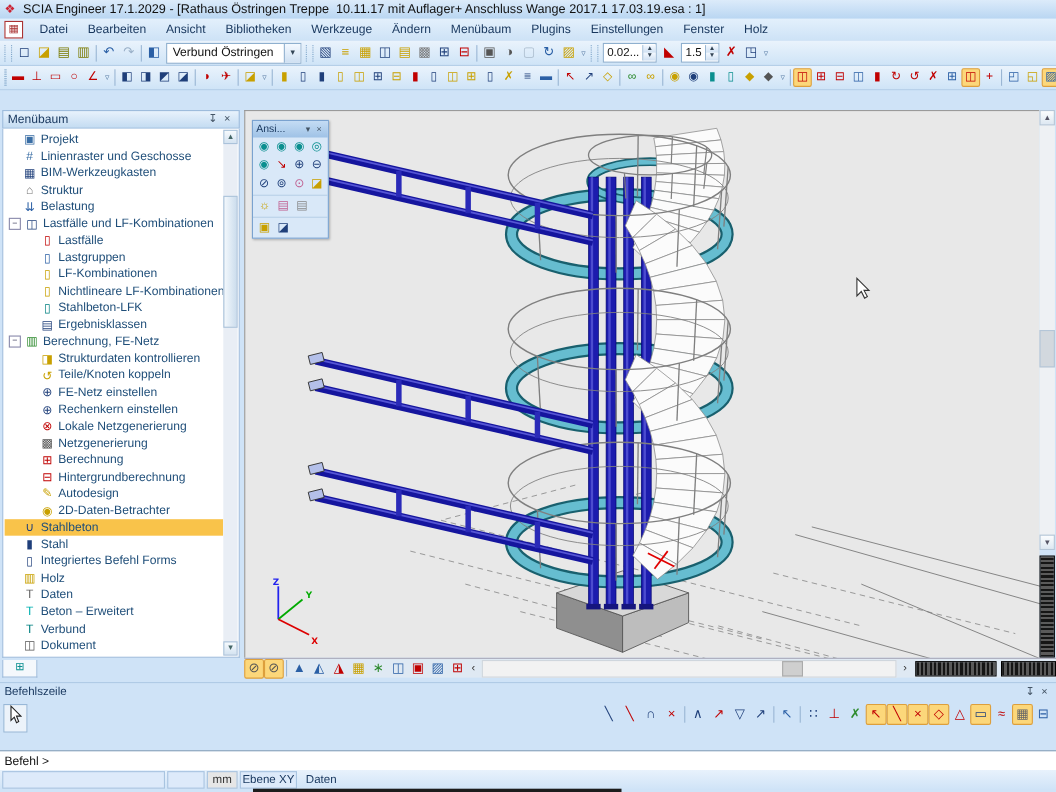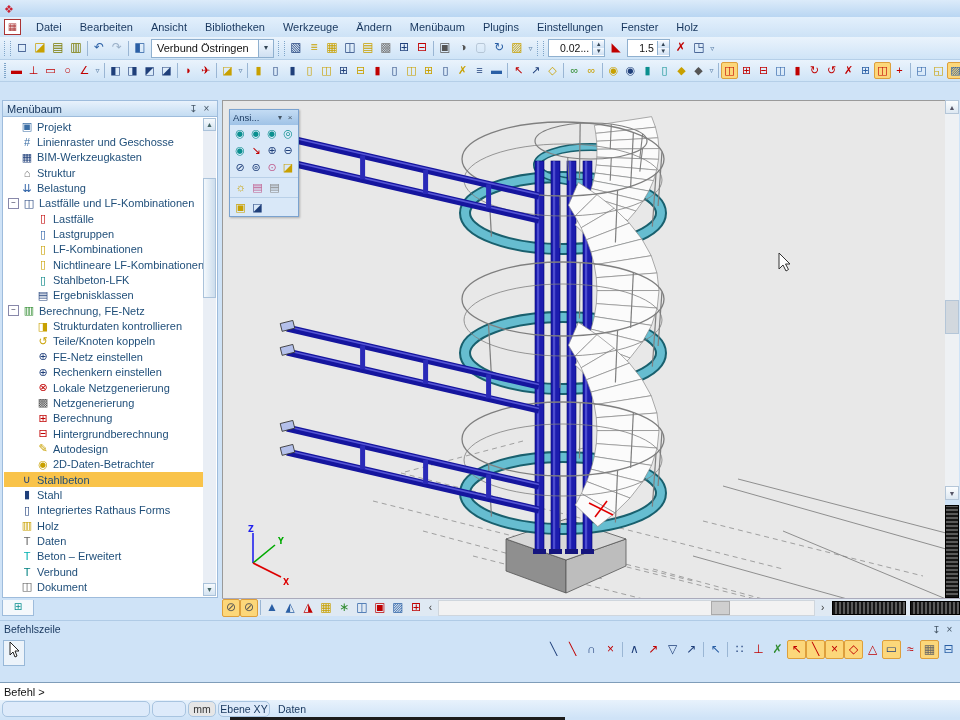--- a/index.html
+++ b/index.html
@@ -24,21 +24,21 @@
   .tbtn{width:16px;height:16px;font-size:12px;line-height:15px;text-align:center;display:inline-block;
     border:1px solid transparent;border-radius:2px;color:#1f3f7a;}
   #tb3 .tbtn{width:15px;height:15px;font-size:11px;line-height:14px;}
   .tbtn.hl{background:#fcd77a;border-color:#dd9f3c;}
   .sep{width:1px;height:15px;background:#9ab6d4;margin:0 2px;display:inline-block;}
   .ovf{width:9px;height:15px;font-size:8px;line-height:15px;color:#5a7ea6;text-align:center;}
   .combo{height:17px;background:#fff;border:1px solid #8fb0cf;display:flex;align-items:center;margin:0 2px;}
   .combo .val{font-size:11px;padding:0 5px;color:#111;min-width:96px;}
   .combo .btn{width:14px;height:100%;background:linear-gradient(#f4f9ff,#cfe0f2);
     border-left:1px solid #8fb0cf;font-size:8px;line-height:16px;text-align:center;color:#345;}
-  .spin{height:16px;background:#fff;border:1px solid #8fb0cf;display:flex;align-items:center;margin:8px 2px;padding-left:8px;}
+  .spin{height:16px;background:#fff;border:1px solid #8fb0cf;display:flex;align-items:center;margin:8px 2px;}
   .spin .val{font-size:10.5px;padding:0 3px;color:#111;}
   .spin .ud{display:flex;flex-direction:column;border-left:1px solid #8fb0cf;}
   .spin .ud span{font-size:6px;line-height:7px;width:11px;text-align:center;color:#345;background:linear-gradient(#f4f9ff,#cfe0f2);}
   
   #sidebar{position:absolute;left:2px;top:100px;width:216px;height:498px;}
   #sidebar-h{height:17px;background:linear-gradient(#e8f2fc,#c4dcf2);border:1px solid #9ebcdc;
     display:flex;align-items:center;font-size:11px;color:#17365d;padding:0 4px;box-sizing:border-box;}
   #sidebar-h .sp{flex:1;}
   .hicon{width:13px;font-size:10px;color:#456;text-align:center;}
   #sidebar-b{position:absolute;top:17px;left:0;right:0;bottom:0;background:#fff;border:1px solid #9ebcdc;border-top:none;box-sizing:border-box;}
@@ -84,21 +84,21 @@
   #cursorbtn{position:absolute;left:3px;top:3px;width:20px;height:24px;background:#ecf3fa;
     border:1px solid #98b8d8;text-align:center;}
   #snapbar{position:absolute;right:2px;top:3px;display:flex;align-items:center;}
   #snapbar .tbtn{width:17px;height:17px;font-size:12px;line-height:16px;}
   #cmdinput{position:absolute;left:0;top:682px;width:960px;height:18px;background:#fff;
     border-top:1px solid #7f9db9;box-sizing:border-box;font-size:11px;color:#111;
     display:flex;align-items:center;padding-left:4px;}
   
   #statusbar{position:absolute;left:0;top:700px;width:960px;height:18px;
     background:linear-gradient(#e8f2fc,#cfe3f7);display:flex;align-items:stretch;font-size:10.5px;color:#17365d;}
-  .scell{border:1px solid #a8c4e0;border-radius:5px;margin:1px 0 1px 2px;display:flex;align-items:center;
+  .scell{border:1px solid #a8c4e0;border-radius:0;margin:1px 0 1px 2px;display:flex;align-items:center;
     justify-content:center;box-sizing:border-box;background:#ddeafa;}
   #sc1{width:148px;} #sc2{width:34px;}
   #sc-mm{width:28px;background:#e6e6e6;color:#333;}
   #sc-plane{width:52px;}
   #sc-status{border:none;background:none;padding-left:6px;}
   #taskhint{position:absolute;left:230px;top:717px;width:335px;height:3px;background:#1c1c1c;}
   
   #ansi{position:absolute;left:6px;top:8px;width:68px;background:#d9e8f8;border:1px solid #7aa2cf;box-shadow:1px 1px 2px rgba(0,0,0,.25);}
   #ansi-h{height:15px;background:linear-gradient(#c4dcf4,#9fc2e6);display:flex;align-items:center;
     font-size:9.5px;color:#17365d;padding:0 3px;}
@@ -108,20 +108,21 @@
   .ansi-row .tbtn{width:15px;height:15px;font-size:11px;line-height:14px;}
   .ansi-row.gap{border-top:1px solid #b9d0e8;margin-top:1px;padding-top:1px;}
 </style>
 </head>
 <body>
 
 <div id="app">
 
   <div id="titlebar">
     <span class="appicon">❖</span>
+    <span>SCIA Engineer 17.1.2029 - [Rathaus Östringen Treppe  10.11.17 mit Auflager+ Anschluss Wange 2017.1 17.03.19.esa : 1]</span>
   </div>
 
   <div id="menubar">
     <span class="docicon">▦</span>
     <div id="menu-items" class="icons">
         <span class="menu-item">Datei</span>
         <span class="menu-item">Bearbeiten</span>
         <span class="menu-item">Ansicht</span>
         <span class="menu-item">Bibliotheken</span>
         <span class="menu-item">Werkzeuge</span>
@@ -370,21 +371,21 @@
           <div class="trow sel" style="padding-left: 16px;">
             <span class="tico" style="color: rgb(31, 63, 122);">∪</span>
             <span>Stahlbeton</span>
           </div>
           <div class="trow" style="padding-left: 16px;">
             <span class="tico" style="color: rgb(31, 63, 122);">▮</span>
             <span>Stahl</span>
           </div>
           <div class="trow" style="padding-left: 16px;">
             <span class="tico" style="color: rgb(31, 63, 122);">▯</span>
-            <span>Integriertes Rathaus Forms</span>
+            <span>Integriertes Befehl Forms</span>
           </div>
           <div class="trow" style="padding-left: 16px;">
             <span class="tico" style="color: rgb(200, 160, 0);">▥</span>
             <span>Holz</span>
           </div>
           <div class="trow" style="padding-left: 16px;">
             <span class="tico" style="color: rgb(102, 102, 102);">T</span>
             <span>Daten</span>
           </div>
           <div class="trow" style="padding-left: 16px;">

